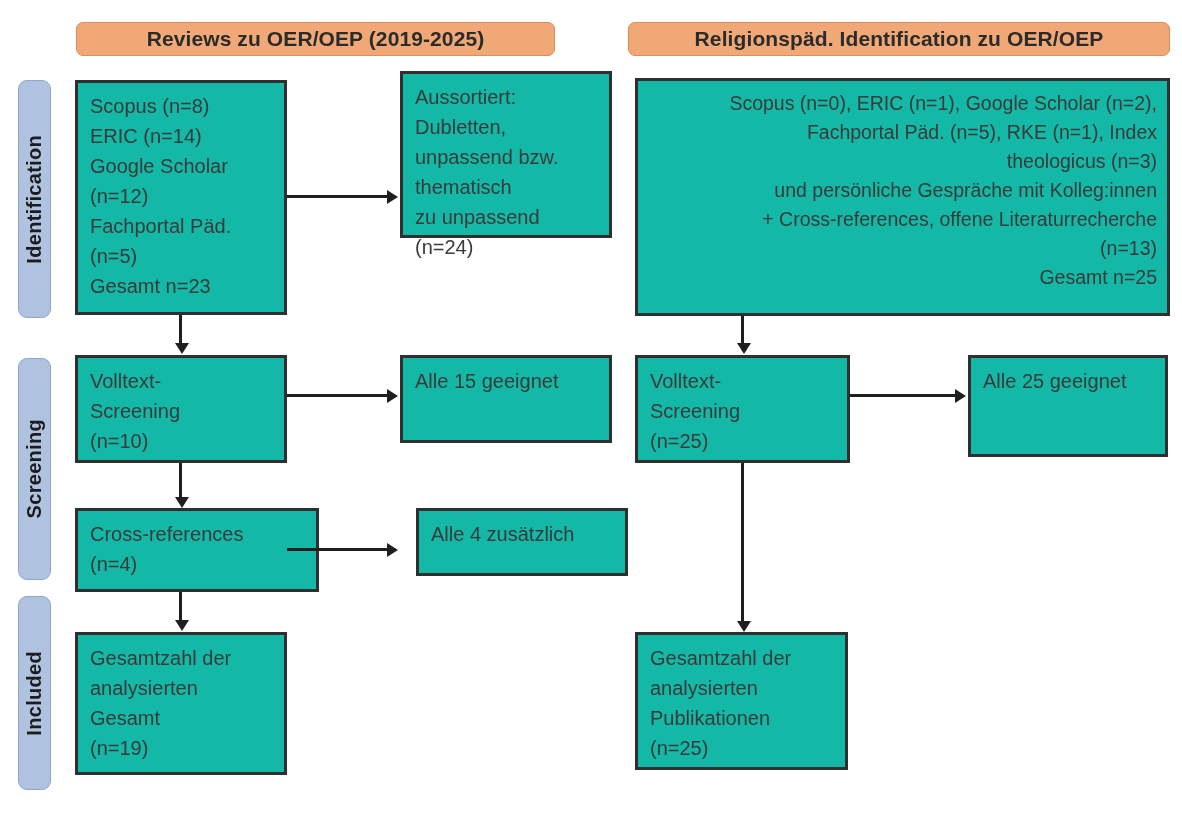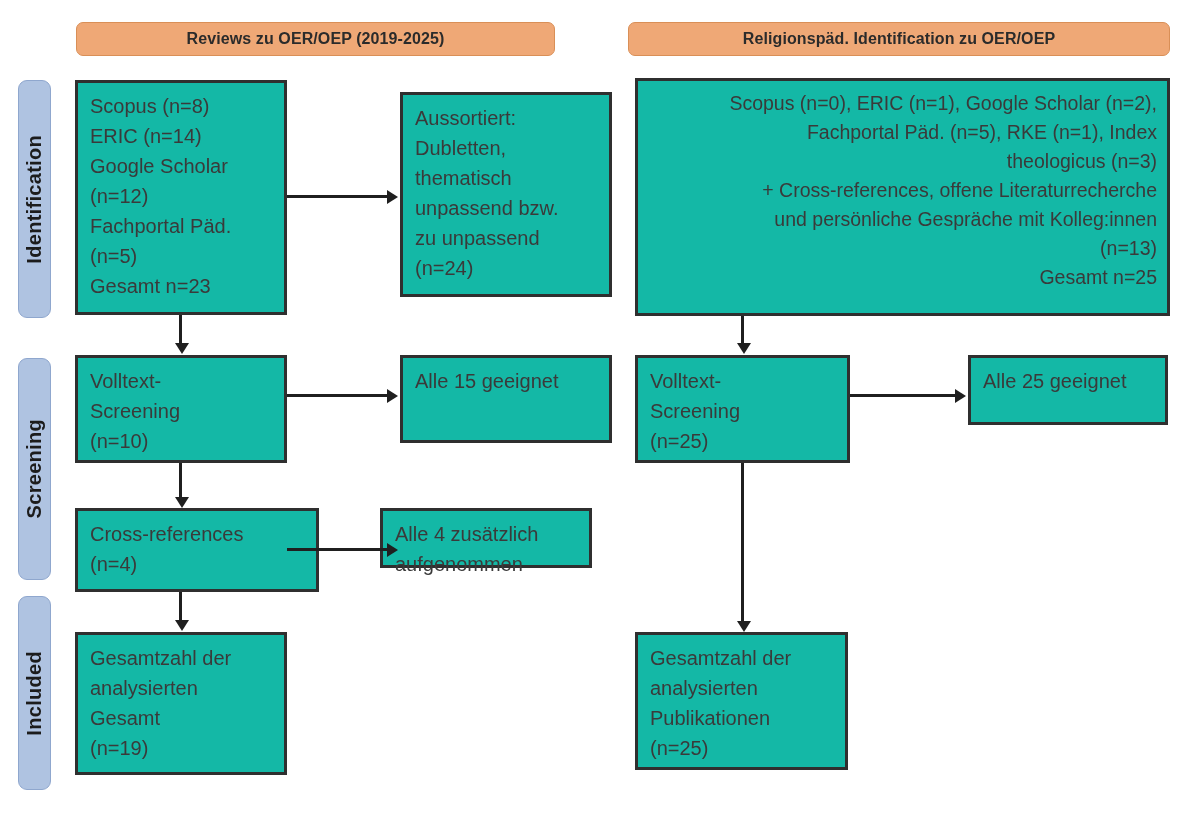--- a/index.html
+++ b/index.html
@@ -18,21 +18,21 @@
     overflow: hidden;
   }
 
   
   .col-header {
     position: absolute;
     background: #EFA876;
     border: 1px solid #D98F57;
     border-radius: 7px;
     color: #2b2b2b;
-    font-size: 16px;
+    font-size: 21px;
     font-weight: bold;
     letter-spacing: 0.1px;
     display: flex;
     align-items: center;
     justify-content: center;
     text-align: center;
     box-sizing: border-box;
   }
 
   
@@ -120,25 +120,25 @@
   <div class="box" style="left:75px; top:80px; width:212px; height:235px;">
     <span class="line">Scopus (n=8)</span>
     <span class="line">ERIC (n=14)</span>
     <span class="line">Google Scholar</span>
     <span class="line">(n=12)</span>
     <span class="line">Fachportal Päd.</span>
     <span class="line">(n=5)</span>
     <span class="line">Gesamt n=23</span>
   </div>
 
-  <div class="box" style="left:400px; top:92px; width:212px; height:205px;">
+  <div class="box" style="left:400px; top:71px; width:212px; height:167px;">
     <span class="line">Aussortiert:</span>
     <span class="line">Dubletten,</span>
+    <span class="line">unpassend bzw.</span>
     <span class="line">thematisch</span>
-    <span class="line">unpassend bzw.</span>
     <span class="line">zu unpassend</span>
     <span class="line">(n=24)</span>
   </div>
 
   <div class="hline" style="left:287px; top:195px; width:100px;"></div>
   <div class="arrow-right" style="left:387px; top:189.5px;"></div>
 
   <div class="vline" style="left:179px; top:315px; height:28px;"></div>
   <div class="arrow-down" style="left:174.5px; top:343px;"></div>
 
@@ -156,58 +156,57 @@
   <div class="arrow-right" style="left:387px; top:388.5px;"></div>
 
   <div class="vline" style="left:179px; top:463px; height:34px;"></div>
   <div class="arrow-down" style="left:174.5px; top:497px;"></div>
 
   <div class="box" style="left:75px; top:508px; width:244px; height:84px;">
     <span class="line">Cross-references</span>
     <span class="line">(n=4)</span>
   </div>
 
-  <div class="box" style="left:380px; top:508px; width:212px; height:60px;">
+  <div class="box" style="left:416px; top:508px; width:212px; height:68px;">
     <span class="line">Alle 4 zusätzlich</span>
-    <span class="line">aufgenommen</span>
   </div>
 
   <div class="hline" style="left:287px; top:548px; width:100px;"></div>
   <div class="arrow-right" style="left:387px; top:542.5px;"></div>
 
   <div class="vline" style="left:179px; top:592px; height:28px;"></div>
   <div class="arrow-down" style="left:174.5px; top:620px;"></div>
 
   <div class="box" style="left:75px; top:632px; width:212px; height:143px;">
     <span class="line">Gesamtzahl der</span>
     <span class="line">analysierten</span>
     <span class="line">Gesamt</span>
     <span class="line">(n=19)</span>
   </div>
 
   <div class="box dense" style="left:635px; top:78px; width:535px; height:238px;text-align:right;">
     <span class="line">Scopus (n=0), ERIC (n=1), Google Scholar (n=2),</span>
     <span class="line">Fachportal Päd. (n=5), RKE (n=1), Index</span>
     <span class="line">theologicus (n=3)</span>
+    <span class="line">und persönliche Gespräche mit Kolleg:innen</span>
     <span class="line">+ Cross-references, offene Literaturrecherche</span>
-    <span class="line">und persönliche Gespräche mit Kolleg:innen</span>
     <span class="line">(n=13)</span>
     <span class="line">Gesamt n=25</span>
   </div>
 
   <div class="vline" style="left:741px; top:316px; height:27px;"></div>
   <div class="arrow-down" style="left:736.5px; top:343px;"></div>
 
   <div class="box" style="left:635px; top:355px; width:215px; height:108px;">
     <span class="line">Volltext-</span>
     <span class="line">Screening</span>
     <span class="line">(n=25)</span>
   </div>
 
-  <div class="box" style="left:968px; top:355px; width:200px; height:70px;">
+  <div class="box" style="left:968px; top:355px; width:200px; height:102px;">
     <span class="line">Alle 25 geeignet</span>
   </div>
 
   <div class="hline" style="left:850px; top:394px; width:105px;"></div>
   <div class="arrow-right" style="left:955px; top:388.5px;"></div>
 
   <div class="vline" style="left:741px; top:463px; height:158px;"></div>
   <div class="arrow-down" style="left:736.5px; top:621px;"></div>
 
   <div class="box" style="left:635px; top:632px; width:213px; height:138px;">

